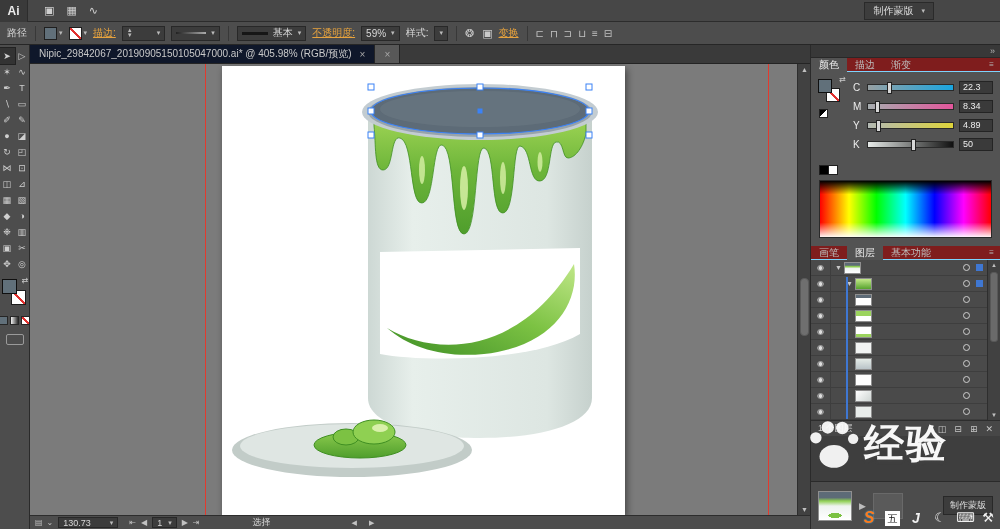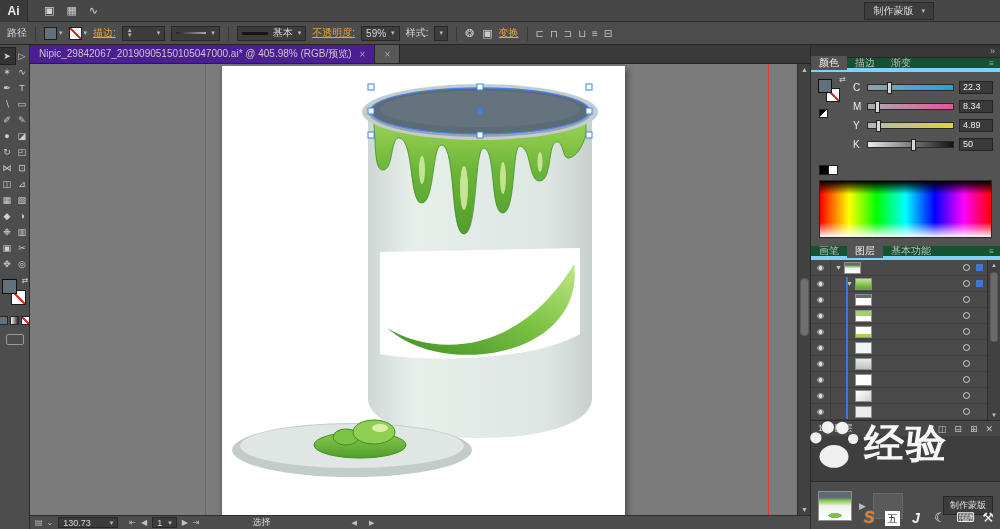--- a/index.html
+++ b/index.html
@@ -47,21 +47,21 @@
 .minis{display:flex;gap:2px;margin-top:4px}
 .mini{width:9px;height:9px;border:1px solid #262626;cursor:pointer}
 .mini.solid{background:#61707a}
 .mini.grad{background:linear-gradient(90deg,#f2f2f2,#2c2c2c)}
 .mini.none{background:linear-gradient(to top right,#fff 40%,#e0302e 40%,#e0302e 60%,#fff 60%)}
 .screenmode{width:18px;height:11px;border:1px solid #9a9a9a;border-radius:2px;margin-top:9px;background:none;cursor:pointer}
 
 
 .docarea{flex:1;display:flex;flex-direction:column;min-width:0}
 .tabbar{height:19px;background:#3a3a3a;display:flex;border-bottom:1px solid #242424;font-size:10px;flex:none}
-.tab{display:flex;align-items:center;gap:8px;padding:0 9px;border-right:1px solid #242424;color:#c9c9c9;background:#4c1d95;white-space:nowrap;cursor:pointer}
+.tab{display:flex;align-items:center;gap:8px;padding:0 9px;border-right:1px solid #242424;color:#c9c9c9;background:#0f172a;white-space:nowrap;cursor:pointer}
 .tab.active{background:#585858;color:#efefef}
 .tabclose{font-size:10px;color:#a8a8a8}
 .canvas{flex:1;position:relative;background:#7b7b7b;overflow:hidden}
 .artboard{position:absolute;left:192px;top:2px;width:403px;height:449px;background:#fff;box-shadow:2px 3px 7px rgba(0,0,0,.45)}
 .guide{position:absolute;top:0;bottom:0;width:1px;background:#e23a2e;z-index:5}
 .guide.gl{left:175px}
 .guide.gr{left:738px}
 .vscroll{position:absolute;right:0;top:0;bottom:0;width:13px;background:#414141;border-left:1px solid #2e2e2e;z-index:6}
 .vs-arr{position:absolute;left:0;width:13px;height:11px;color:#c0c0c0;font-size:7px;text-align:center;line-height:11px;cursor:pointer}
 .vs-up{top:0}.vs-dn{bottom:0}
@@ -72,21 +72,21 @@
 .sb-ico{font-size:8px;color:#c2c2c2;cursor:pointer}
 .zoombox{background:#3c3c3c;border:1px solid #282828;height:11px;padding:0 4px;display:flex;align-items:center;width:60px;justify-content:space-between;cursor:pointer}
 .abnav{display:flex;align-items:center;gap:5px;margin-left:6px}
 .abnum{background:#3c3c3c;border:1px solid #282828;height:11px;padding:0 4px;display:flex;gap:6px;align-items:center;cursor:pointer}
 .toolhint{margin-left:48px}
 .hsarrows{margin-left:76px;display:flex;gap:12px;font-size:7px;color:#c2c2c2}
 
 
 .dock{width:190px;background:#414141;border-left:1px solid #2a2a2a;display:flex;flex-direction:column;position:relative;flex:none}
 .dockbar{height:13px;background:#383838;border-bottom:1px solid #282828;display:flex;justify-content:flex-end;align-items:center;padding:0 5px;font-size:9px;color:#b5b5b5}
-.phead{height:14px;background:#14532d;display:flex;align-items:center;font-size:10px;color:#bdbdbd;border-bottom:4px solid #7dd3fc;flex:none}
+.phead{height:14px;background:#7f1d1d;display:flex;align-items:center;font-size:10px;color:#bdbdbd;border-bottom:1px solid #7dd3fc;flex:none}
 .ptab{padding:0 8px;height:14px;display:flex;align-items:center;cursor:pointer;white-space:nowrap}
 .ptab.active{background:#535353;color:#efefef}
 .pmenu{margin-left:auto;padding-right:5px;font-size:8px;color:#b5b5b5;cursor:pointer;letter-spacing:1px}
 
 .colorbody{height:90px;background:#535353;display:flex;padding:7px 7px 2px 7px;gap:7px;flex:none}
 .cp-sw{width:28px;position:relative;flex:none}
 .cp-stroke{position:absolute;left:8px;top:9px;width:14px;height:14px;background:linear-gradient(to top right,#fff 44%,#e0302e 44%,#e0302e 56%,#fff 56%);border:1px solid #1c1c1c}
 .cp-fill{position:absolute;left:0;top:0;width:14px;height:14px;background:#61707a;border:1px solid #101010}
 .cp-swap{position:absolute;right:0;top:-4px;font-size:8px;color:#ccc;cursor:pointer}
 .cp-bw{position:absolute;left:1px;top:30px;width:9px;height:9px;background:linear-gradient(135deg,#000 50%,#fff 50%);border:1px solid #222}

